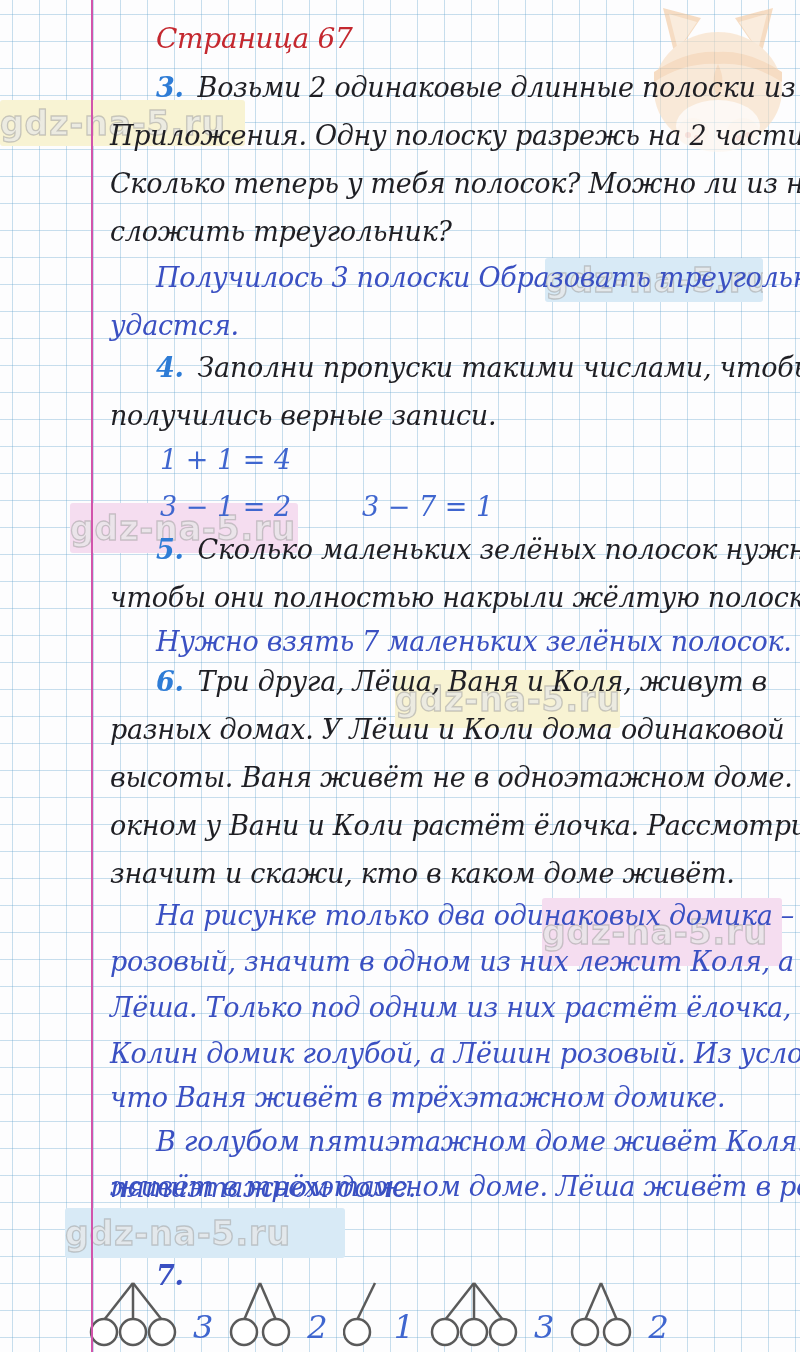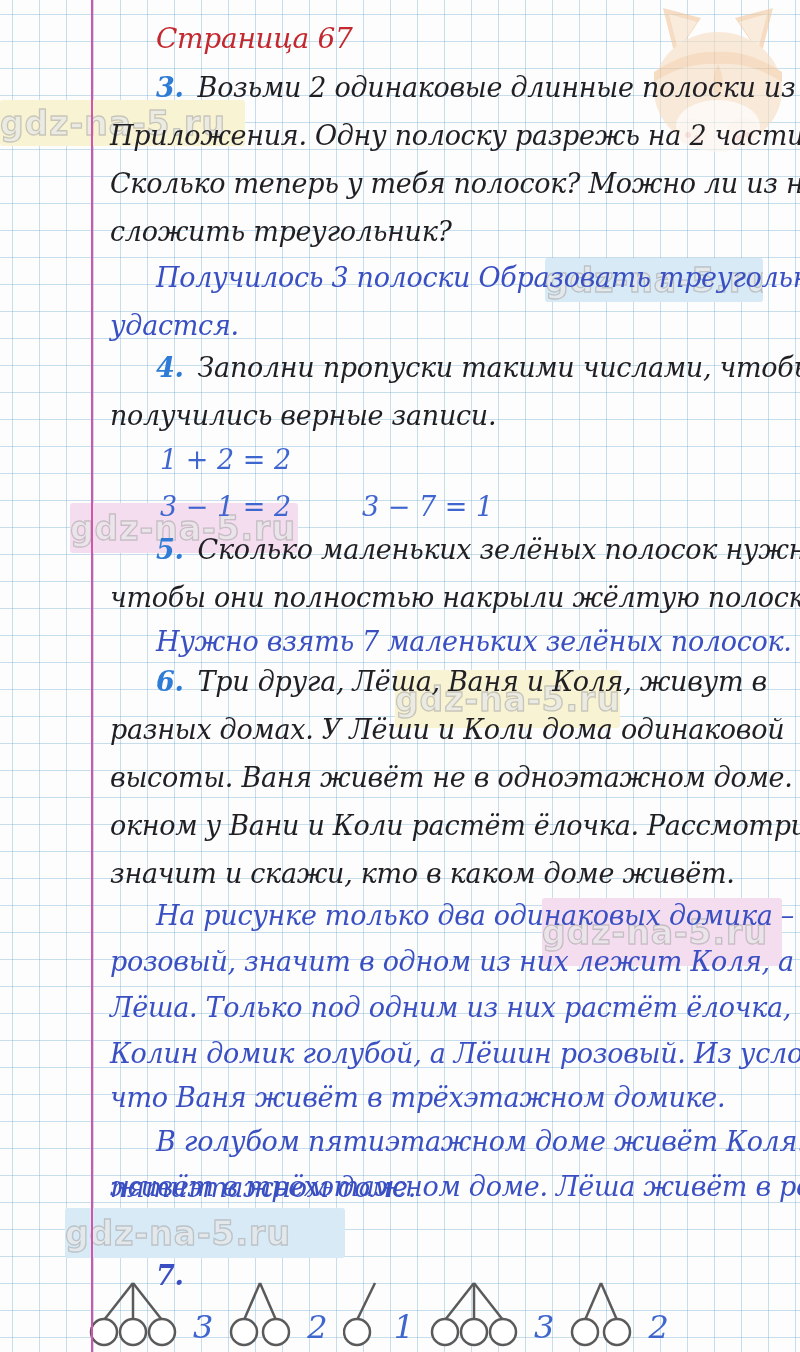--- a/index.html
+++ b/index.html
@@ -108,21 +108,21 @@
     <div class="line" style="top:168px">Сколько теперь у тебя полосок? Можно ли из них</div>
     <div class="line" style="top:216px">сложить треугольник?</div>
     <div class="line blue indent" style="top:262px">Получилось 3 полоски Образовать треугольник не</div>
     <div class="line blue" style="top:310px">удастся.</div>
 
     <div class="line" style="top:352px">
       <span class="tasknum" style="padding-left:46px">4.</span><span>Заполни пропуски такими числами, чтобы</span>
     </div>
     <div class="line" style="top:400px">получились верные записи.</div>
     <div class="eq-row" style="top:444px">
-      <span class="eq">1 + 2 = 2</span>
+      <span class="eq">1 + 1 = 4</span>
     </div>
     <div class="eq-row" style="top:491px">
       <span class="eq">3 − 1 = 2</span>
       <span class="eq">3 − 7 = 1</span>
     </div>
 
     <div class="line" style="top:534px">
       <span class="tasknum" style="padding-left:46px">5.</span><span>Сколько маленьких зелёных полосок нужно взять,</span>
     </div>
     <div class="line" style="top:582px">чтобы они полностью накрыли жёлтую полоску?</div>

